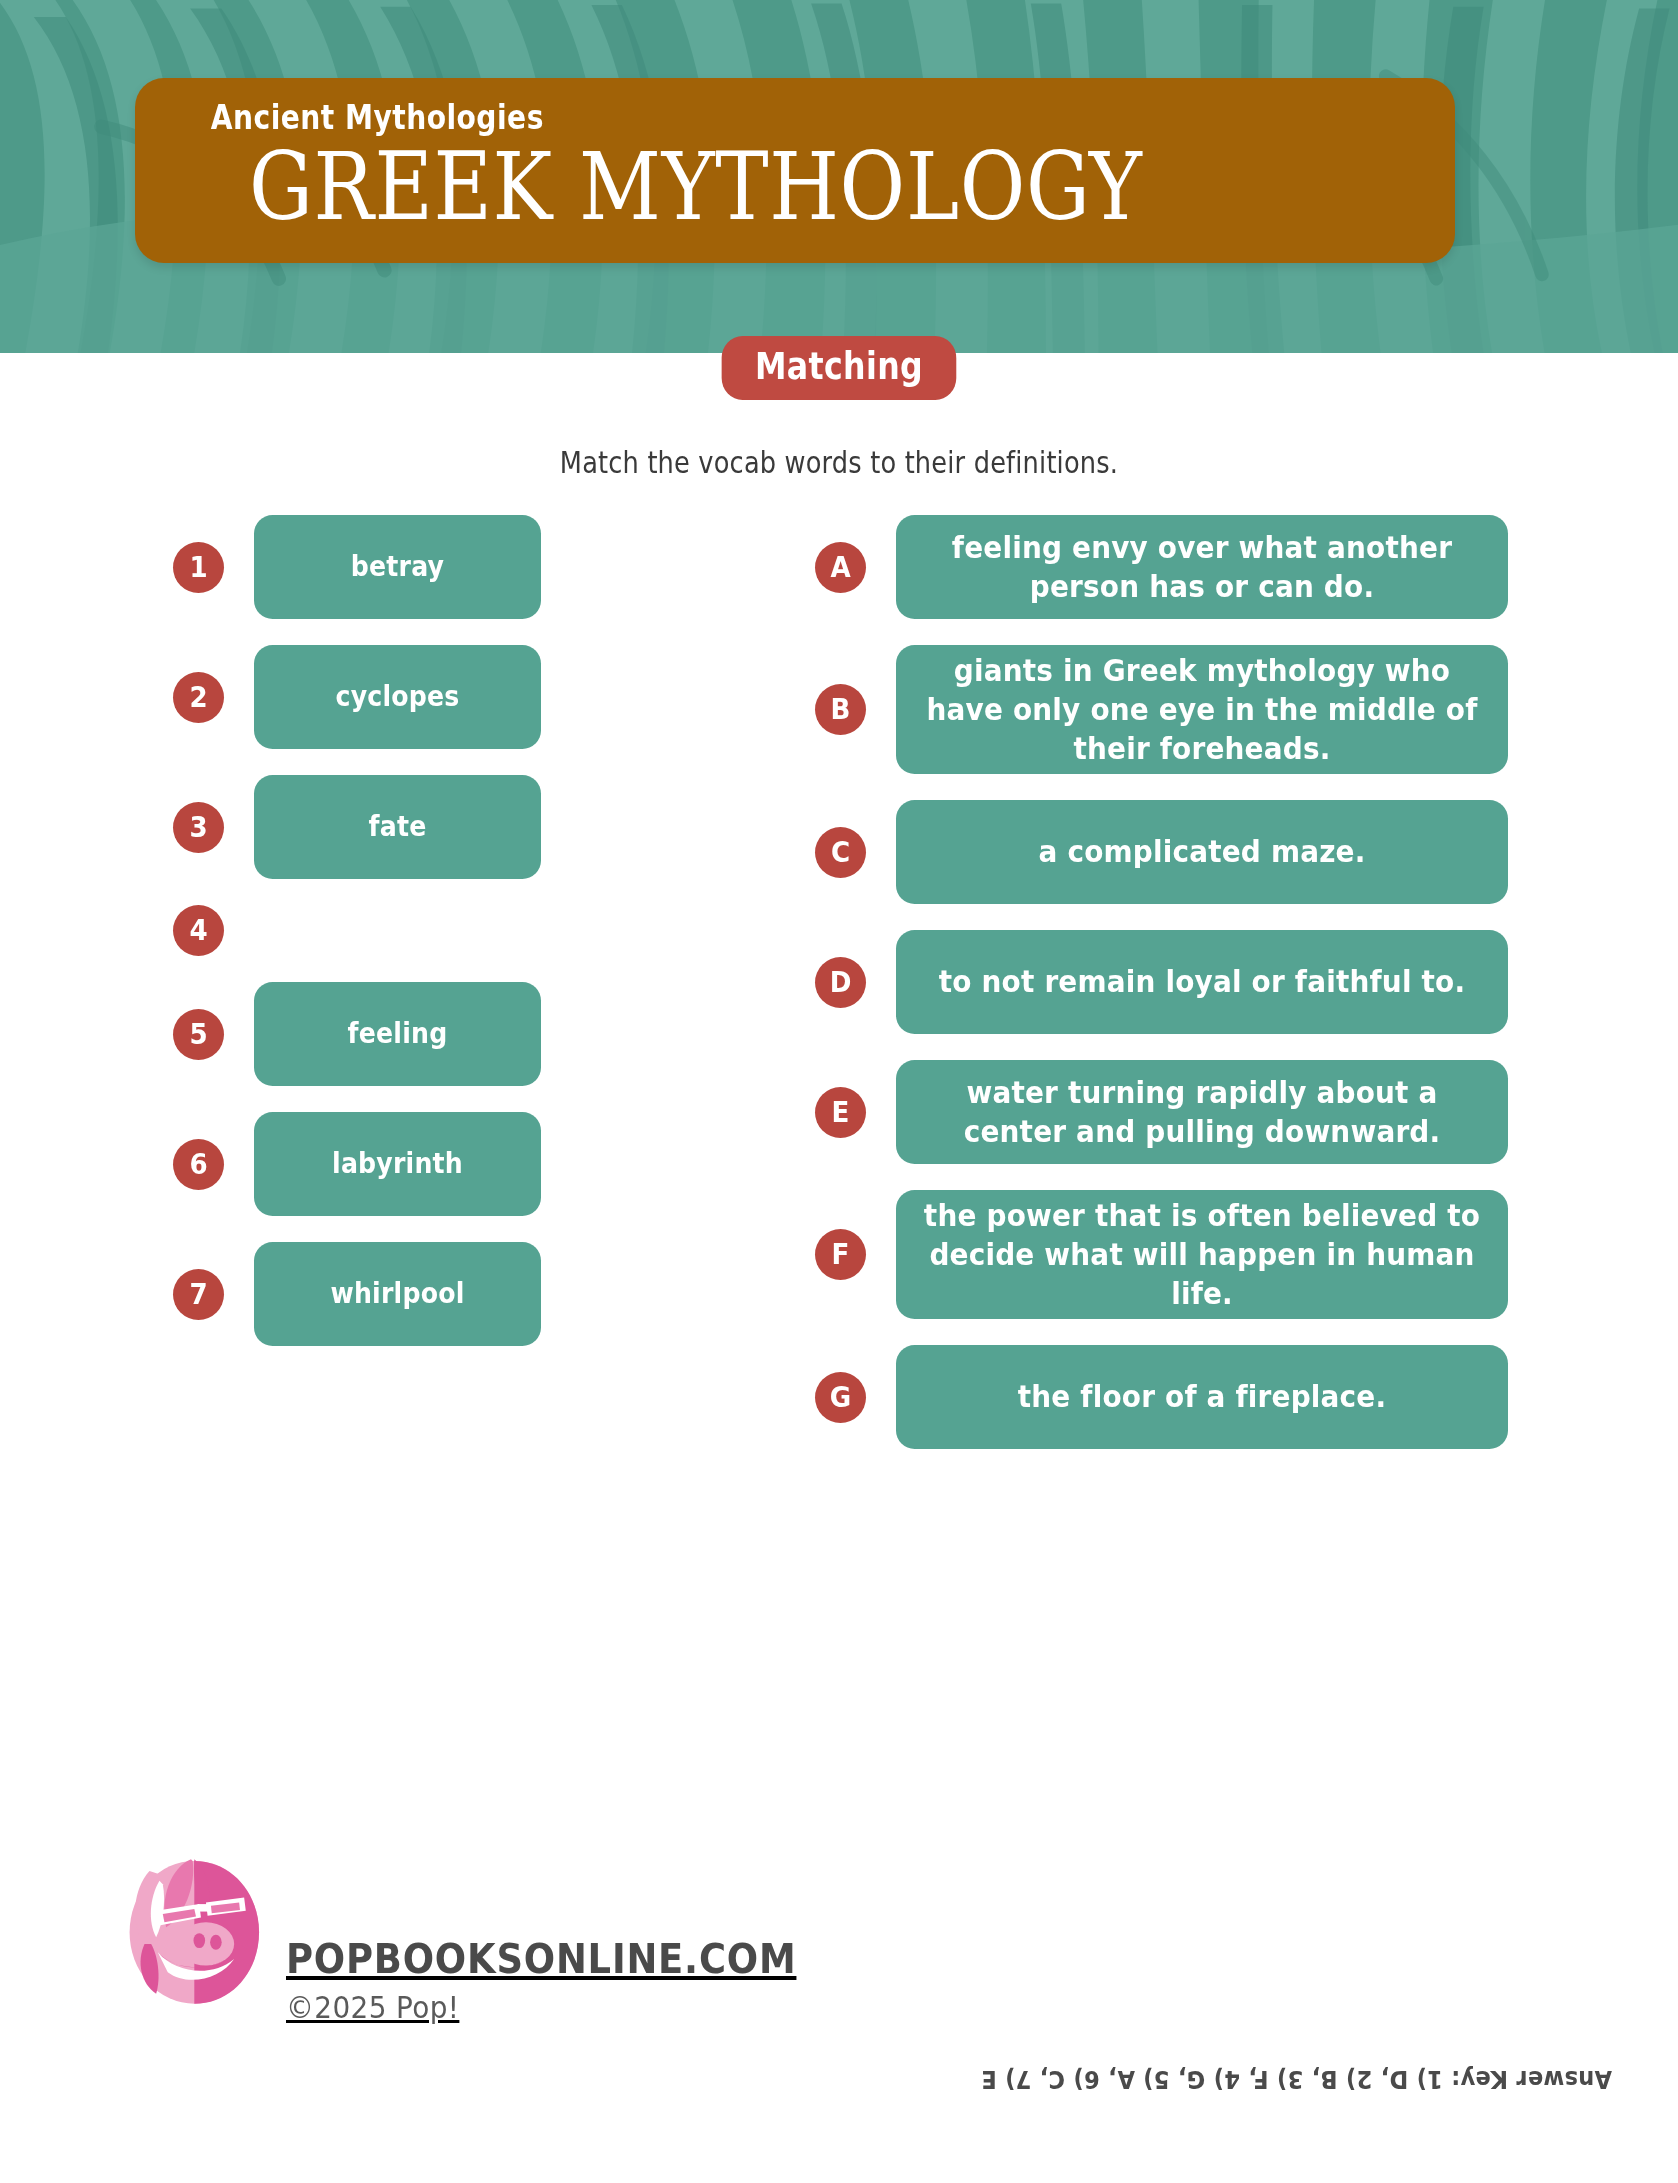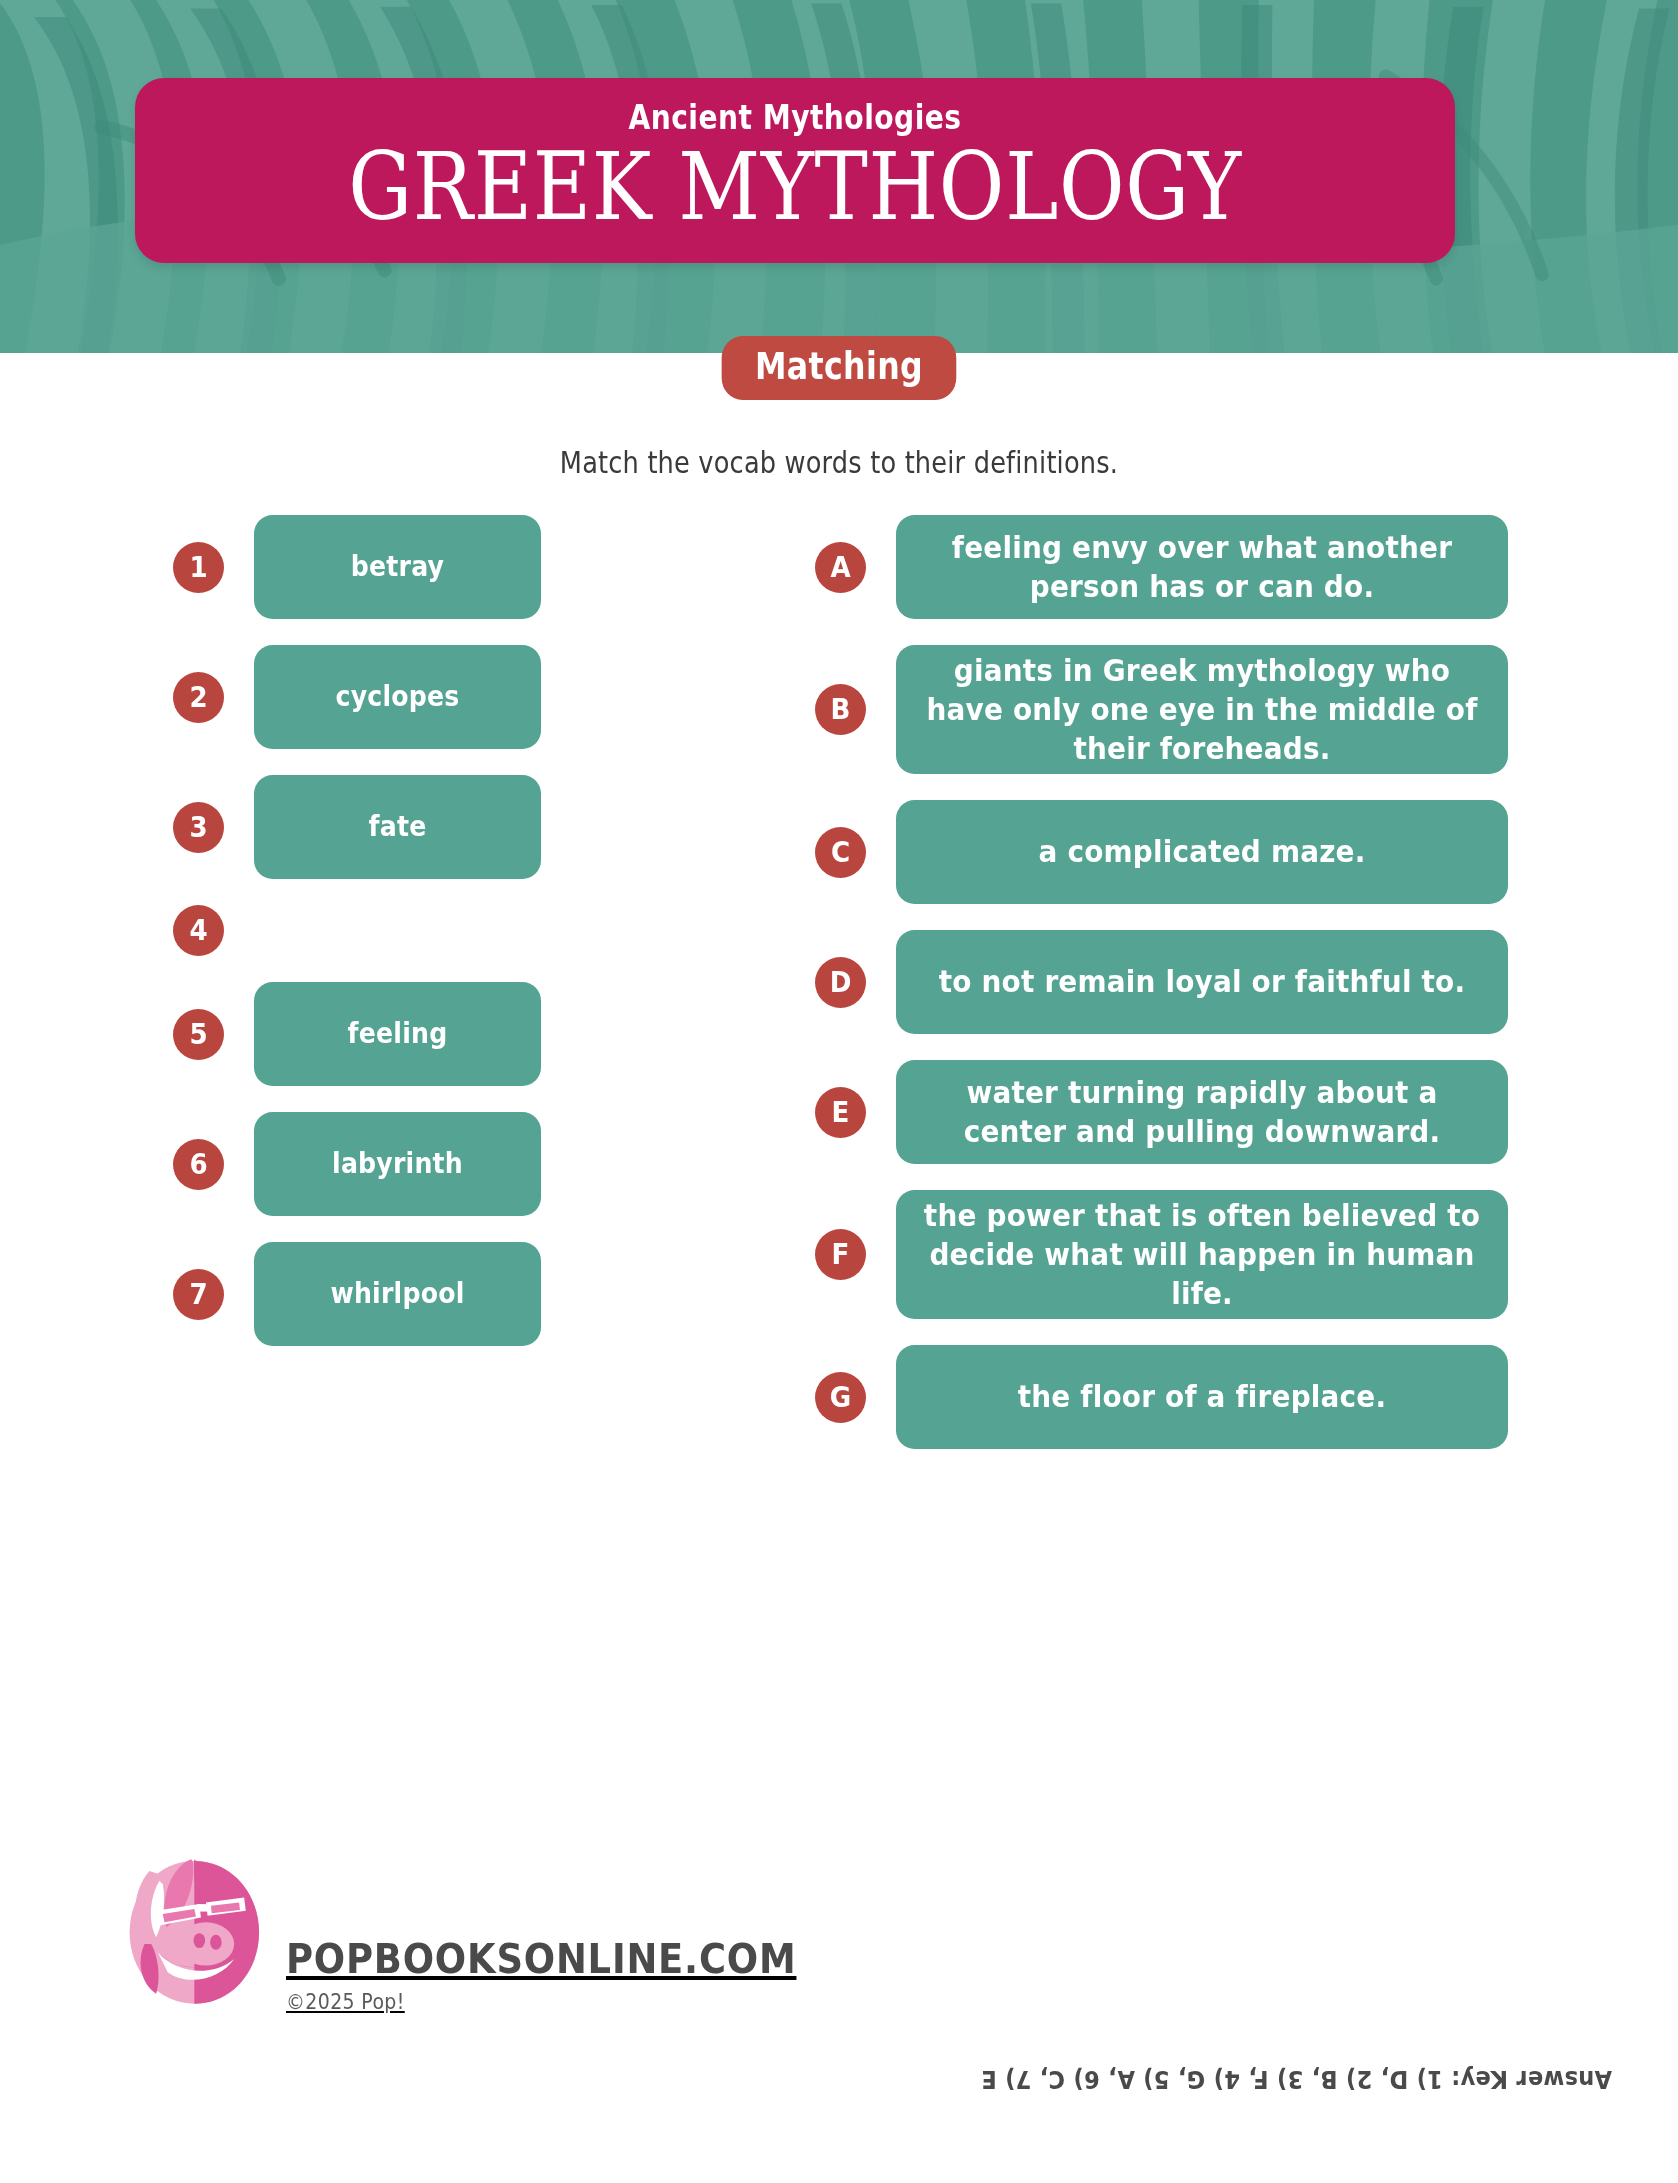--- a/index.html
+++ b/index.html
@@ -39,23 +39,22 @@
 
   
   .title-plate {
     position: absolute;
     left: 135px;
     top: 78px;
     width: 1320px;
     height: 90px;
     height: auto;
     padding: 22px 25px 29px 25px;
-    background: #be185d;
+    background: #a16207;
     border-radius: 29px;
-    text-align: center;
     box-shadow: 0 4.2px 8.4px rgba(0,0,0,0.10);
   }
 
   .eyebrow {
     font-family: "DejaVu Sans Condensed", "Liberation Sans Narrow", "Liberation Sans", sans-serif;
     font-weight: 700;
     font-size: 34px;
     letter-spacing: 0.5px;
     color: #ffffff;
     line-height: 1.05;
@@ -220,21 +219,21 @@
     font-size: 41px;
     letter-spacing: 0.8px;
     color: #4a4a4a;
     line-height: 1;
     white-space: nowrap;
   }
 
   .brand-copy {
     margin-top: 12px;
     font-family: "DejaVu Sans Condensed", "Liberation Sans Narrow", "Liberation Sans", sans-serif;
-    font-size: 21px;
+    font-size: 31px;
     color: #5a5a5a;
     line-height: 1;
     letter-spacing: 0.4px;
   }
 
   .answer-key {
     position: absolute;
     right: 66px;
     top: 253px;
     transform: rotate(180deg);

